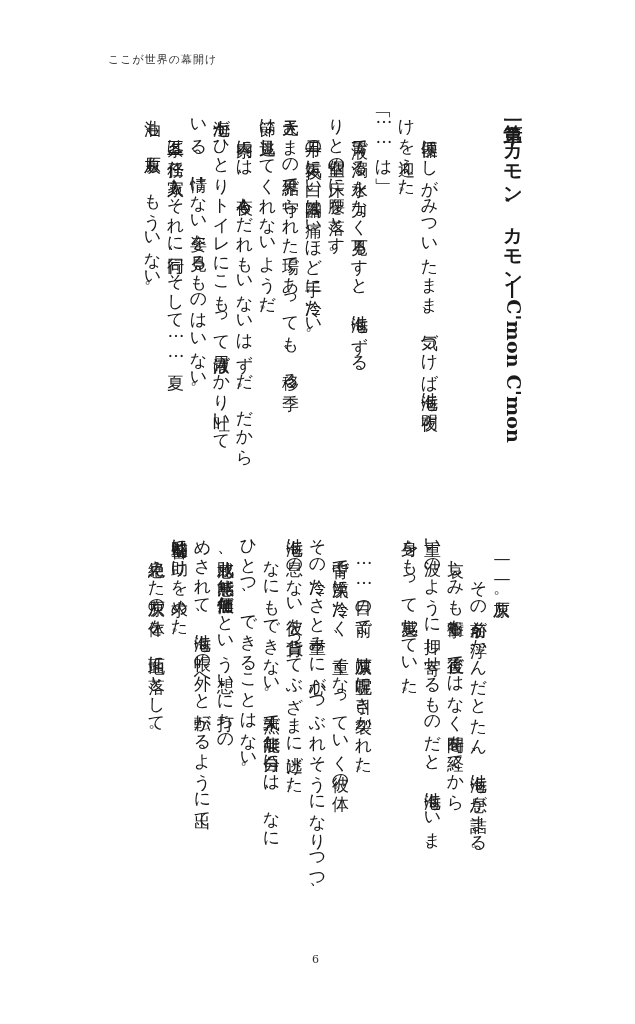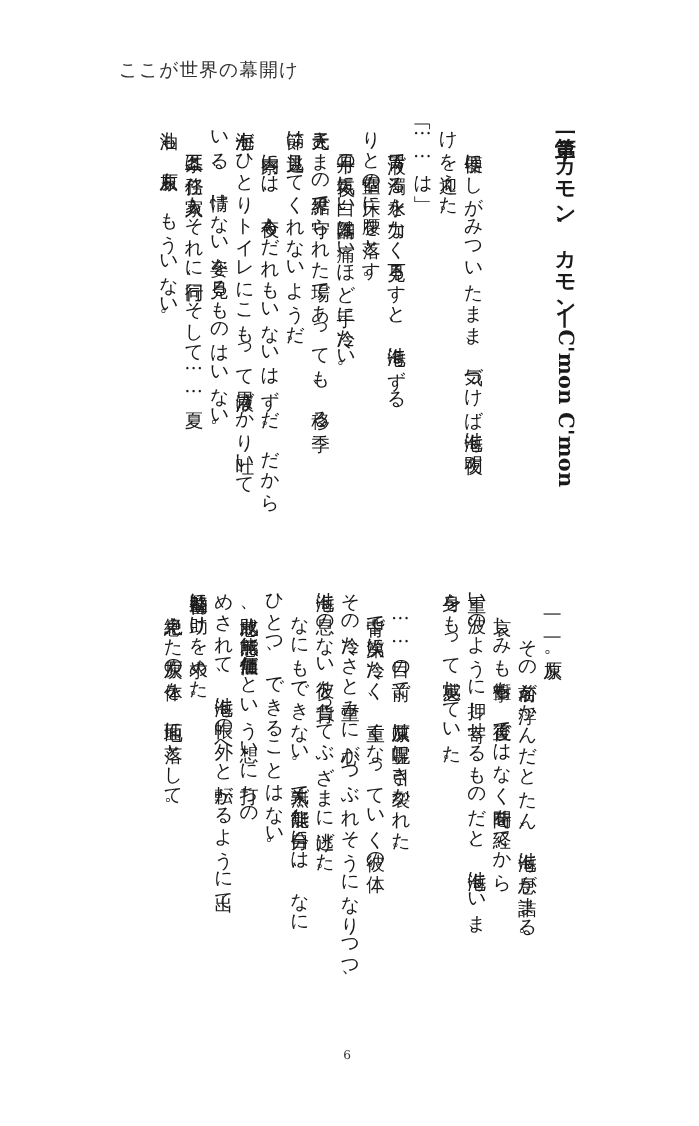--- a/index.html
+++ b/index.html
@@ -1,18 +1,18 @@
 <!DOCTYPE html>
 <html><head>
 <meta charset="utf-8">
 <style>
   html, body { margin: 0; padding: 0; background: #ffffff; }
   body { width: 635px; height: 1024px; position: relative; overflow: hidden;
          font-family: "DejaVu Serif", "Liberation Serif", serif; color: #1a1a1a; }
-  .running-head { position: absolute; left: 108px; top: 52px; font-size: 17px;
+  .running-head { position: absolute; left: 108px; top: 52px; font-size: 11px;
                   letter-spacing: 1px; color: #333; }
   .col { position: absolute; writing-mode: vertical-rl; text-orientation: upright;
          font-size: 17px; line-height: 17px; letter-spacing: 0.2px; white-space: nowrap;
          width: 20px; }
   .col.title { font-weight: bold; font-size: 19px; line-height: 20px; text-orientation: mixed; }
   .folio { position: absolute; left: 312px; top: 953px; font-size: 11px; color: #333; }
 </style>
 </head>
 <body>
 

